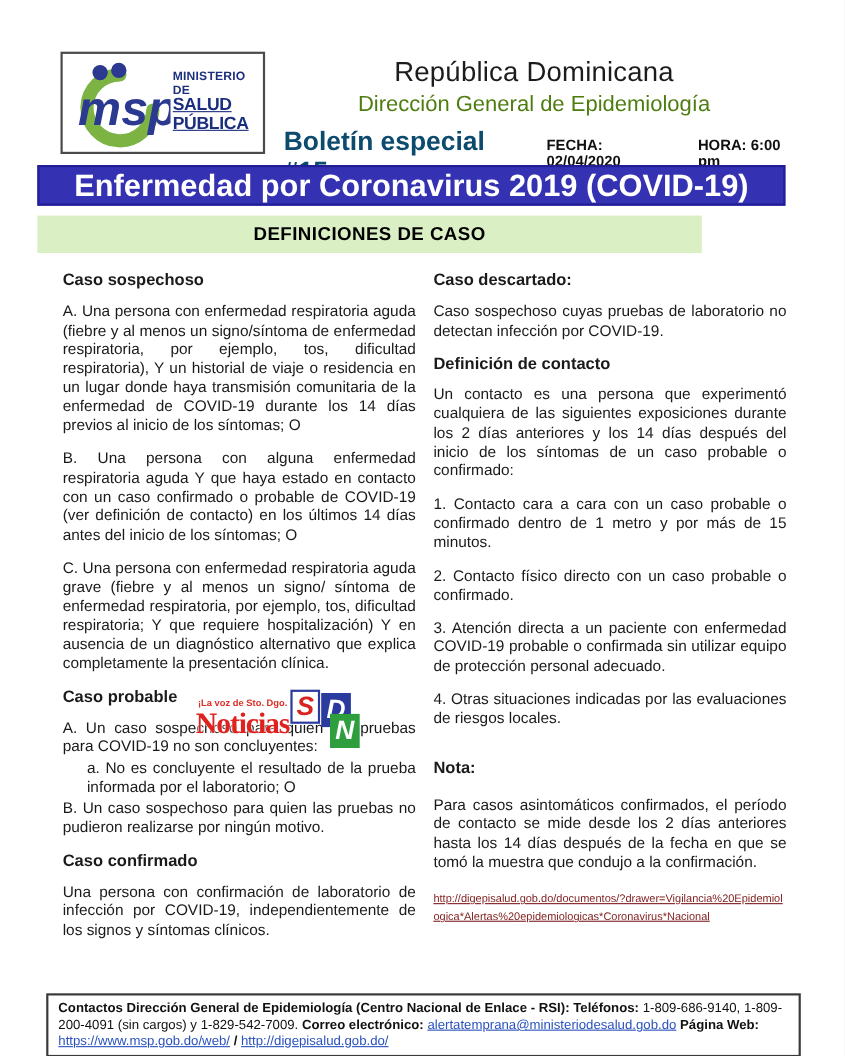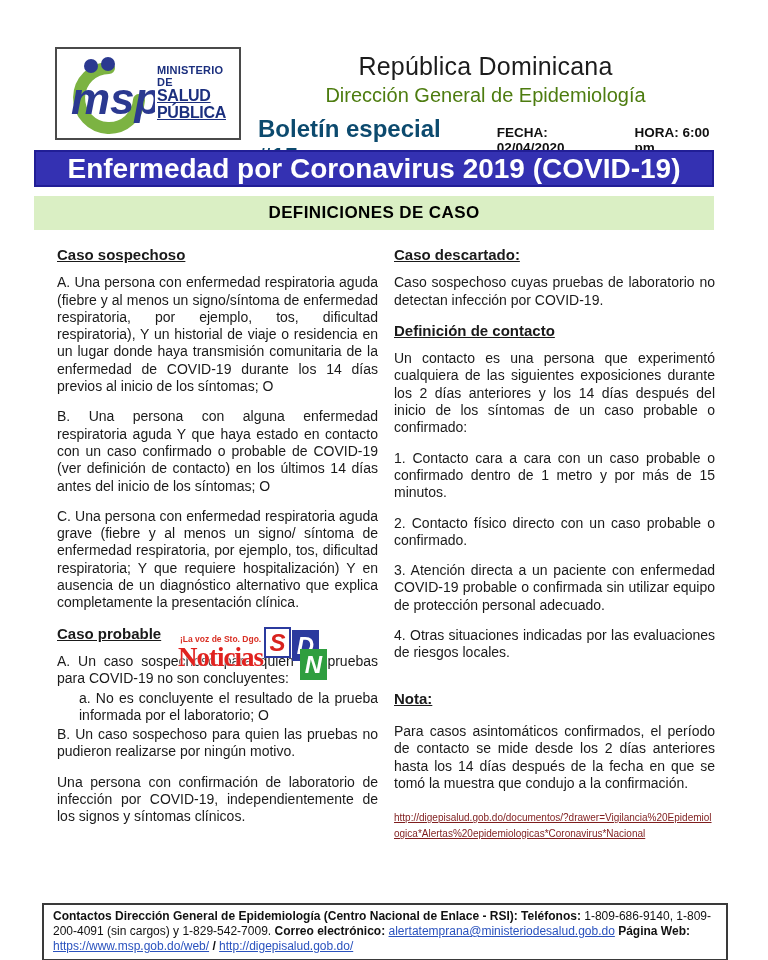--- a/index.html
+++ b/index.html
@@ -27,29 +27,29 @@
   .bulletin-row{position:absolute;left:258px;top:115px;width:470px;display:flex;align-items:baseline;}
   .bulletin{font-size:24px;font-weight:bold;color:#0c4a6e;}
   .meta{font-size:13.5px;font-weight:bold;color:#101010;margin-left:22px;}
   
   .banner-blue{
     position:absolute;left:34px;top:150px;width:680px;height:37px;box-sizing:border-box;
     display:flex;align-items:center;justify-content:center;
     color:#ffffff;font-size:28px;font-weight:bold;border:2px solid #211e96;
   }
   .banner-green{
-    position:absolute;left:34px;top:196px;width:680px;height:34px;box-sizing:border-box;
+    position:absolute;left:34px;top:196px;width:604px;height:34px;box-sizing:border-box;
     display:flex;align-items:center;justify-content:center;
     color:#000;font-size:17px;font-weight:bold;letter-spacing:.4px;
   }
   
   .columns{position:absolute;left:57px;top:238px;width:658px;display:flex;gap:16px;}
   .col{width:321px;font-size:14px;line-height:17.3px;text-align:justify;}
   .sec-heading{
-    font-size:15px;font-weight:bold;text-decoration:underline;
+    font-size:15px;font-weight:bold;
     margin:13px 0 11px;text-align:left;
   }
   .col p{margin:0 0 13px;}
   .col p.tight{margin:0 0 2px;}
   .indent{margin-left:22px !important;}
   .info-link{
     display:block;color:#7f1d1d;text-decoration:underline;font-size:10px;
     line-height:16px;word-break:break-all;text-align:justify;
   }
   
@@ -112,20 +112,21 @@
       <div class="sec-heading" style="margin-top:8px;">Caso sospechoso</div>
       <p>A. Una persona con enfermedad respiratoria aguda (fiebre y al menos un signo/síntoma de enfermedad respiratoria, por ejemplo, tos, dificultad respiratoria), Y un historial de viaje o residencia en un lugar donde haya transmisión comunitaria de la enfermedad de COVID-19 durante los 14 días previos al inicio de los síntomas; O</p>
       <p>B. Una persona con alguna enfermedad respiratoria aguda Y que haya estado en contacto con un caso confirmado o probable de COVID-19 (ver definición de contacto) en los últimos 14 días antes del inicio de los síntomas;  O</p>
       <p>C. Una persona con enfermedad respiratoria aguda grave (fiebre y al menos un signo/ síntoma de enfermedad respiratoria, por ejemplo, tos, dificultad respiratoria; Y que requiere hospitalización) Y en ausencia de un diagnóstico alternativo que explica completamente la presentación clínica.</p>
 
       <div class="sec-heading">Caso probable</div>
       <p class="tight">A. Un caso sospechoso para quien las pruebas para COVID-19 no son concluyentes:</p>
       <p class="tight indent">a. No es concluyente el resultado de la prueba informada por el laboratorio; O</p>
       <p>B. Un caso sospechoso para quien las pruebas no pudieron realizarse por ningún motivo.</p>
 
+      <div class="sec-heading">Caso confirmado</div>
       <p>Una persona con confirmación de laboratorio de infección por COVID-19, independientemente de los signos y síntomas clínicos.</p>
     </div>
 
     <div class="col">
       <div class="sec-heading" style="margin-top:8px;">Caso descartado:</div>
       <p>Caso sospechoso cuyas pruebas de laboratorio no detectan infección por COVID-19.</p>
 
       <div class="sec-heading">Definición de contacto</div>
       <p>Un contacto es una persona que experimentó cualquiera de las siguientes exposiciones durante los 2 días anteriores y los 14 días después del inicio de los síntomas de un caso probable o confirmado:</p>
       <p>1. Contacto cara a cara con un caso probable o confirmado dentro de 1 metro y por más de 15 minutos.</p>

